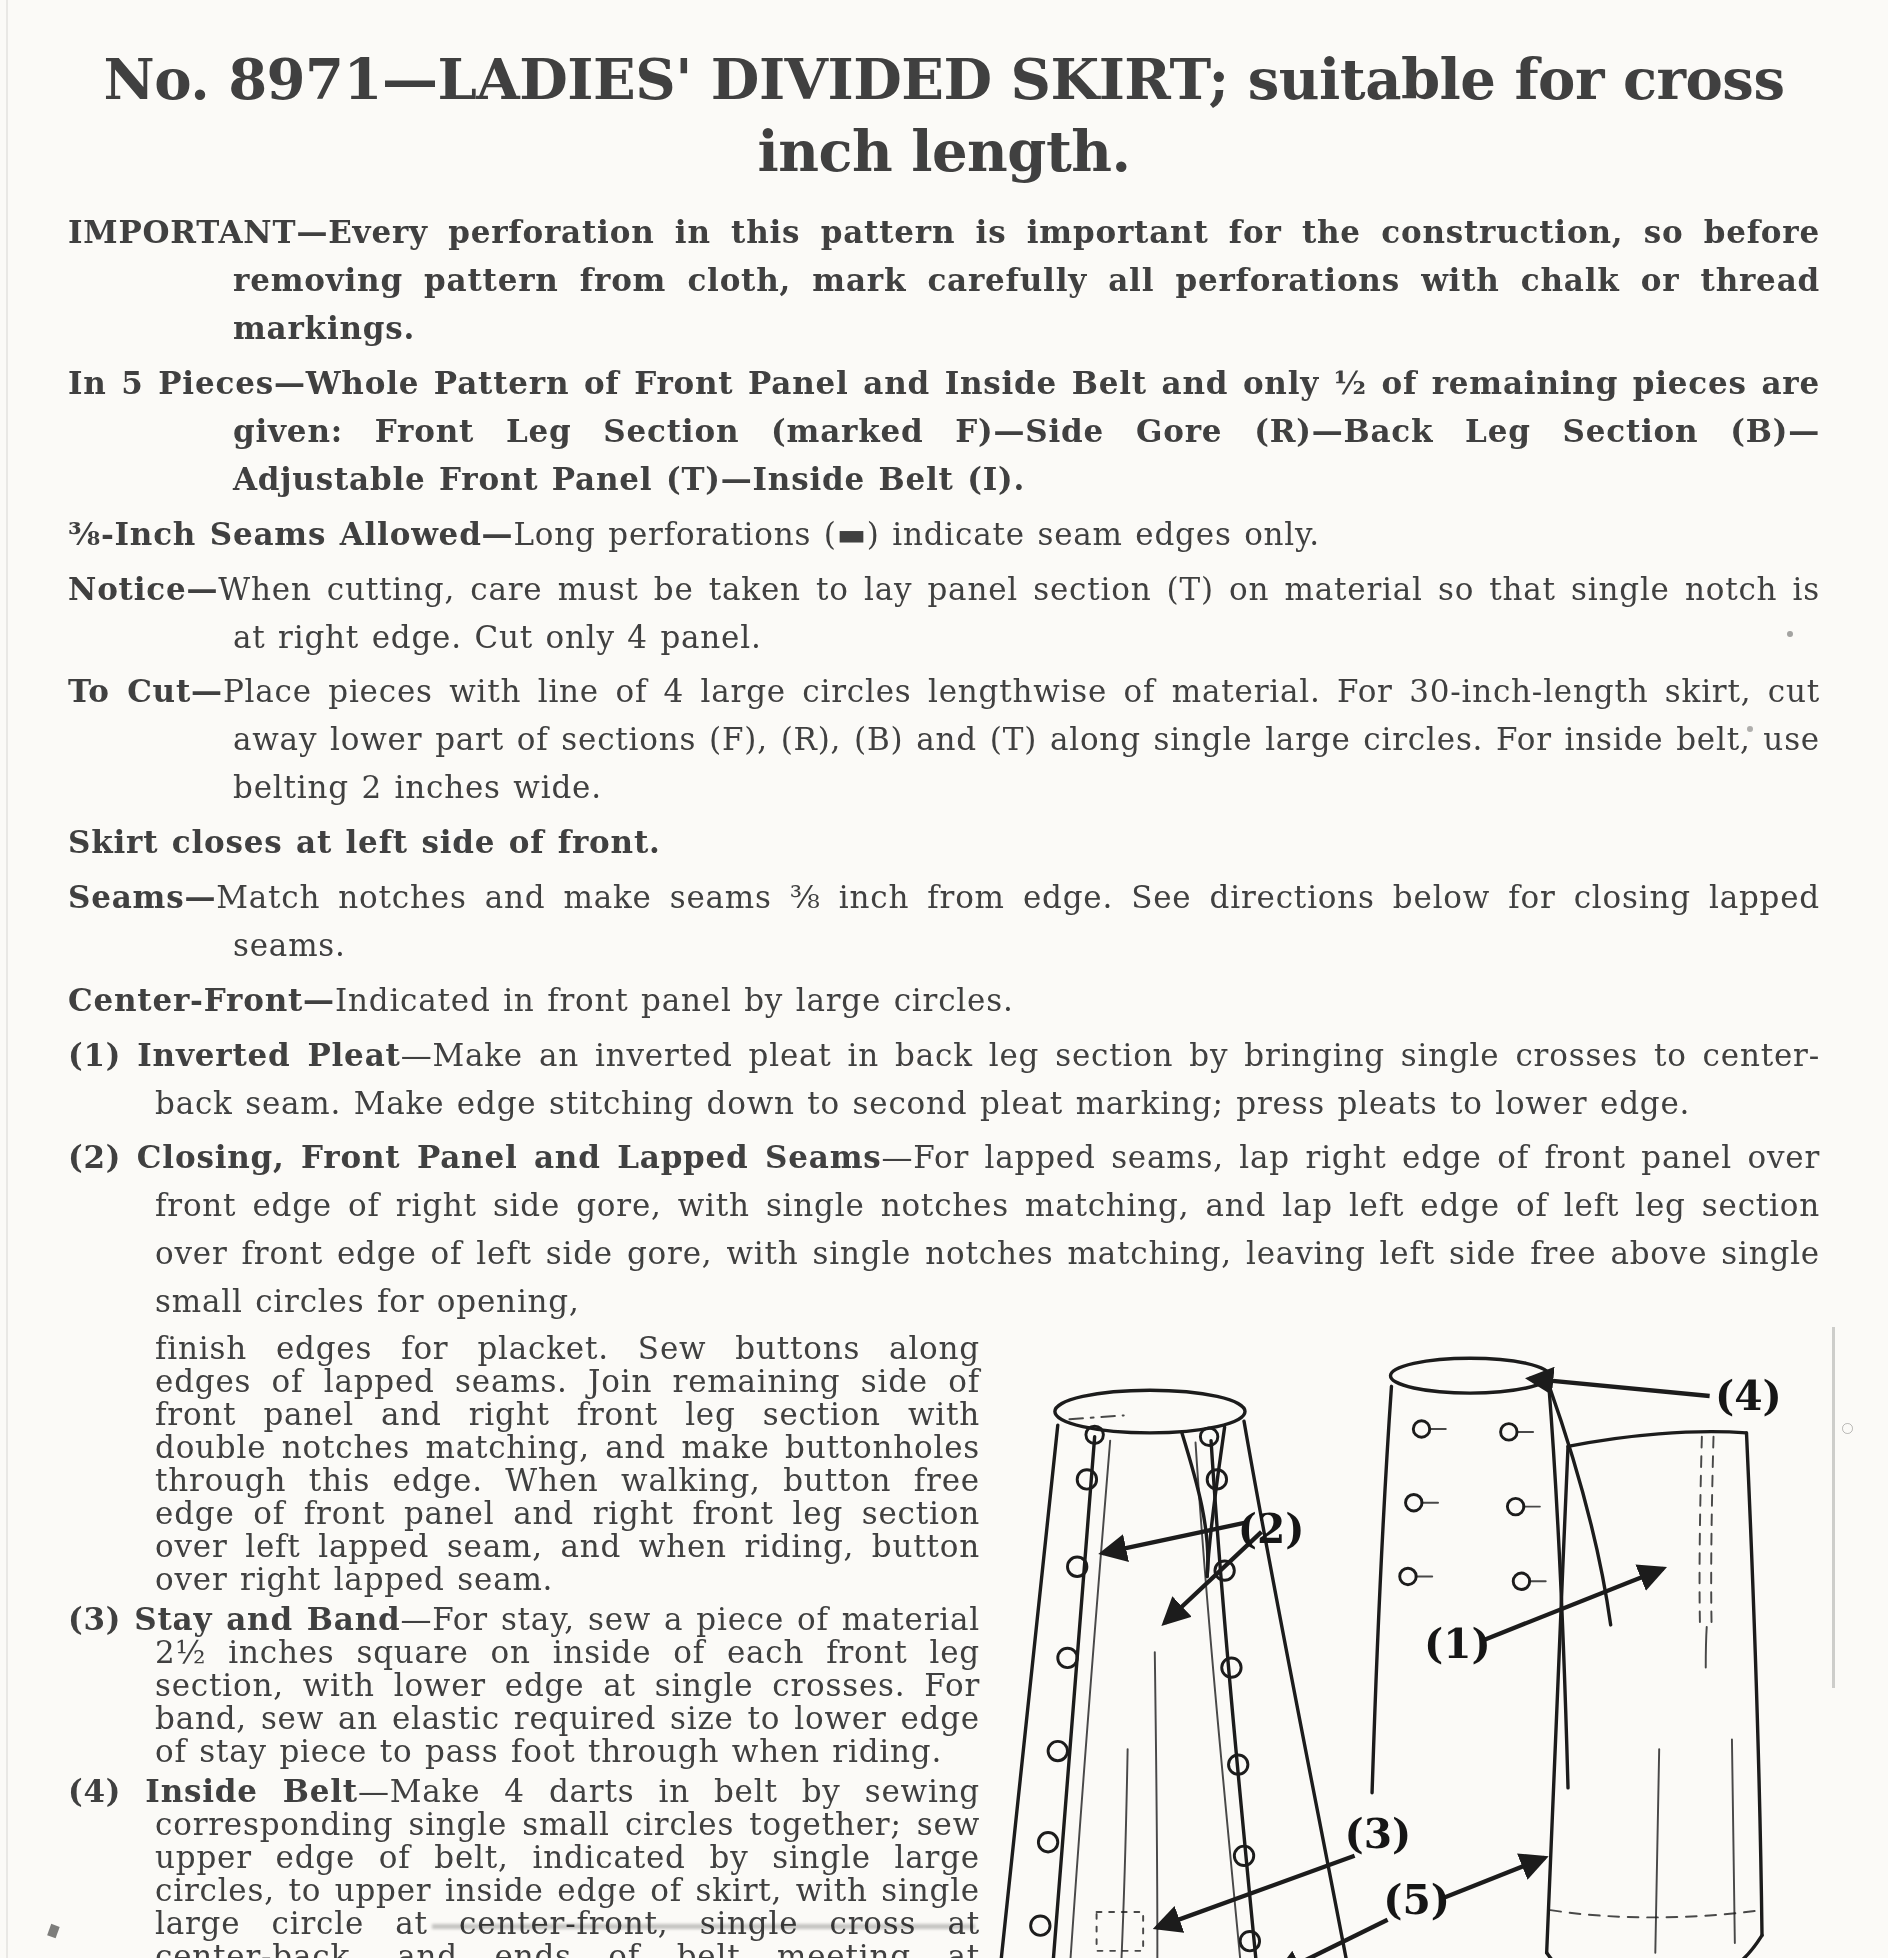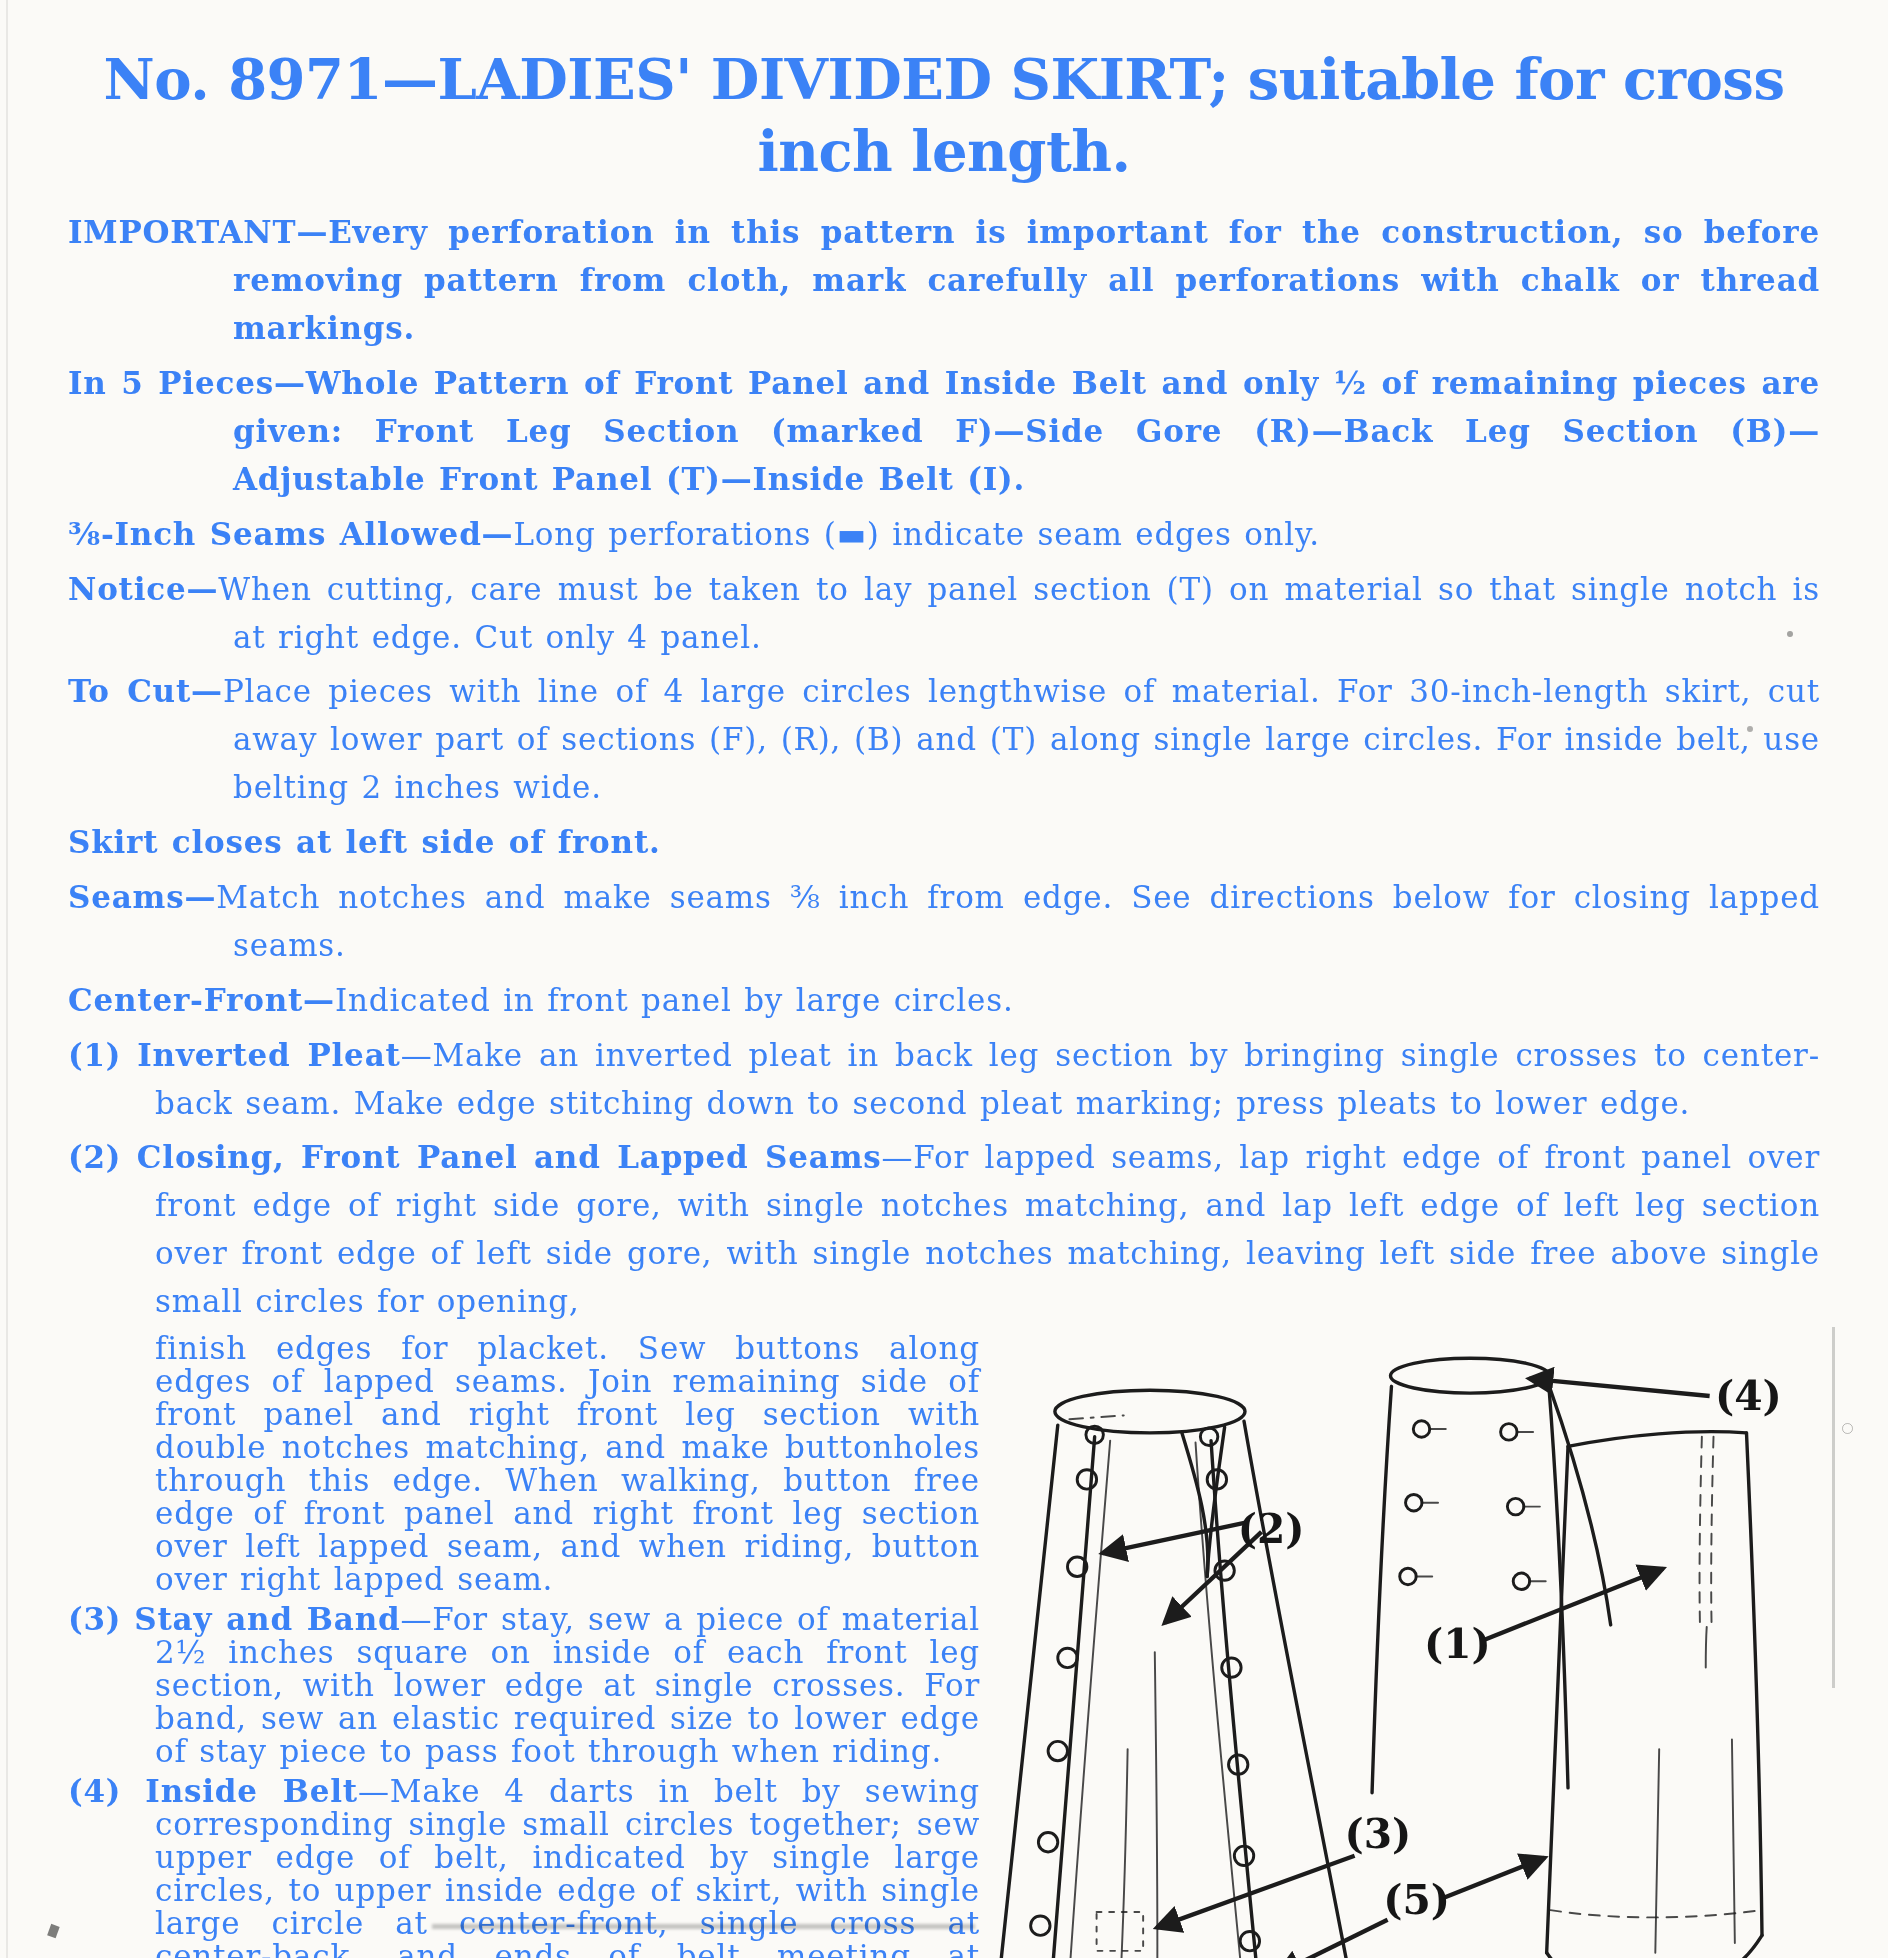--- a/index.html
+++ b/index.html
@@ -1,18 +1,18 @@
 <!DOCTYPE html>
 <html><head>
 <meta charset="utf-8">
 <style>
   html,body{margin:0;padding:0;}
   .page{
     position:relative; width:1888px; height:1958px; overflow:hidden;
-    background:#fbfaf7; color:#3b82f6;
+    background:#fbfaf7; color:#404040;
     font-family:"DejaVu Serif","Liberation Serif",serif;
   }
   .content{ position:absolute; left:68px; top:43px; width:1752px; }
   .title{ text-align:center; font-weight:bold; font-size:56px; line-height:72px;
           letter-spacing:-0.5px; margin-bottom:21.3px; }
   .body-block p{ margin:0 0 6.8px 0; font-size:31px; line-height:48px;
           letter-spacing:0.8px; word-spacing:1.9px; text-align:justify; }
   .para{ padding-left:165px; text-indent:-165px; }
   .item{ padding-left:87px; text-indent:-87px; }
   .allbold{ font-weight:bold; }

